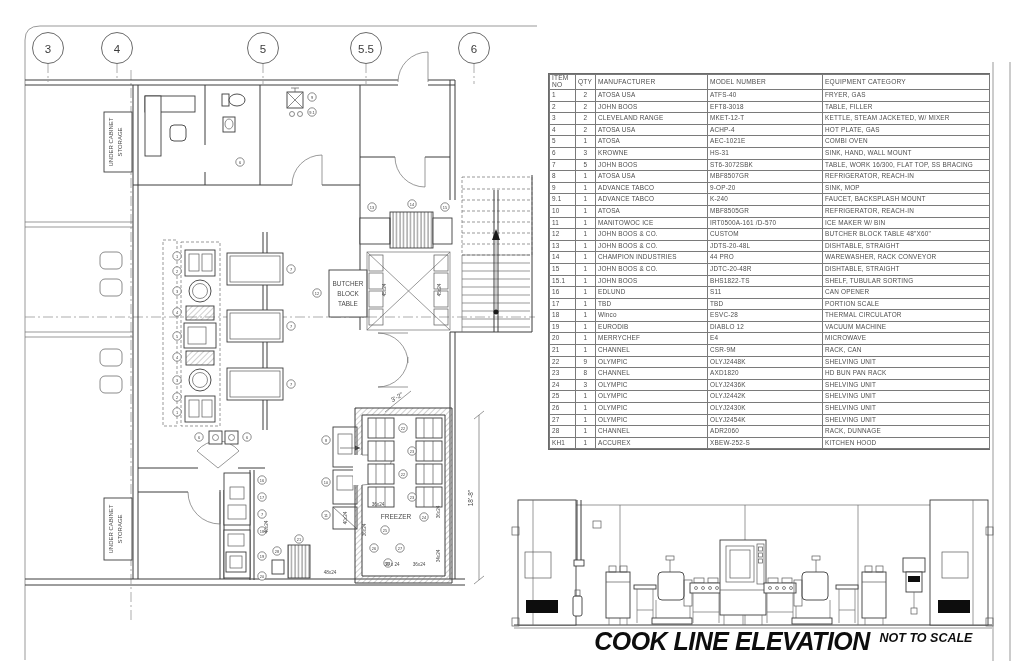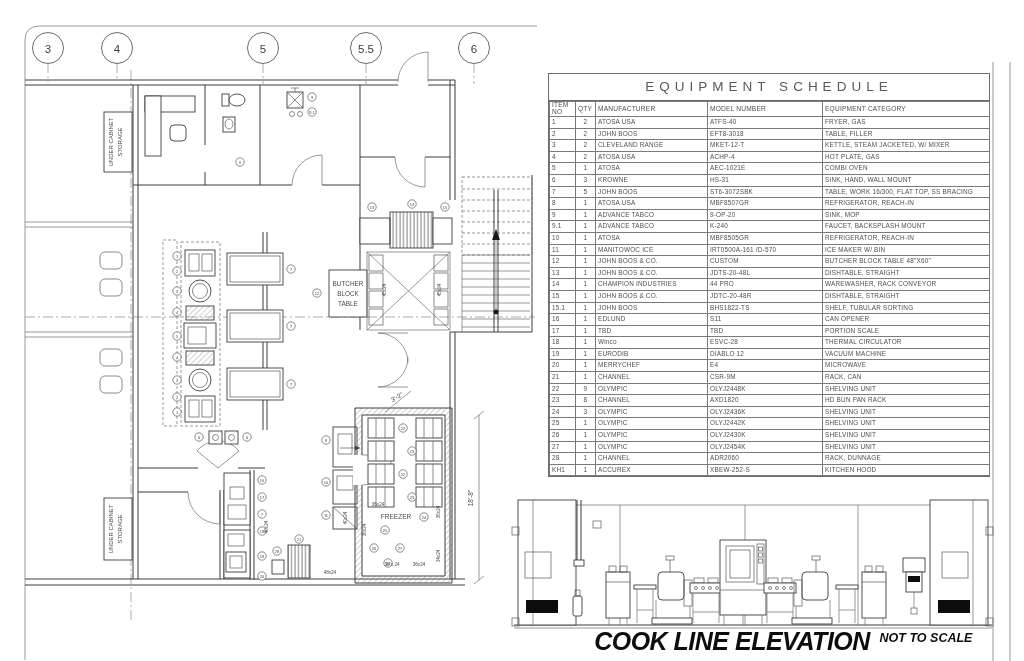--- a/index.html
+++ b/index.html
@@ -551,21 +551,20 @@
       <rect class="blk" x="938" y="600" width="32" height="13"></rect>
       <rect class="eq2" x="986" y="527" width="7" height="8"></rect>
       <rect class="eq2" x="986" y="618" width="7" height="8"></rect>
     </g>
     <text class="elev-title" x="732" y="650" text-anchor="middle">COOK LINE ELEVATION</text>
     <text class="elev-note" x="926" y="642" text-anchor="middle">NOT TO SCALE</text>
   </g>
 </svg>
 
 <div id="schedule">
-  <div class="title">EQUIPMENT SCHEDULE</div>
   <table>
     <colgroup>
       <col style="width:26px">
           <col style="width:20px">
           <col style="width:112px">
       <col style="width:115px">
           <col style="width:167px">
     </colgroup>
     <thead>
       <tr>

